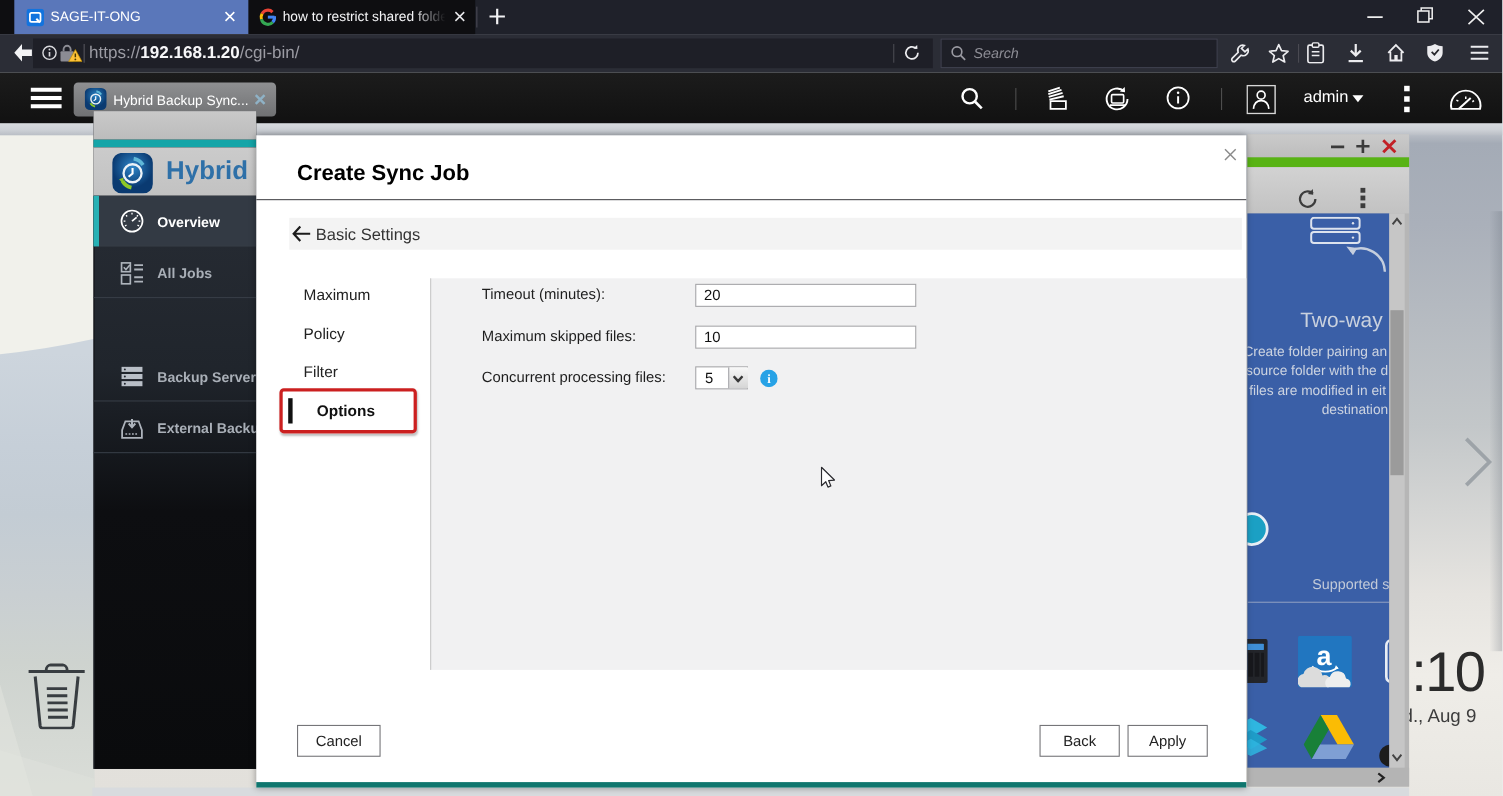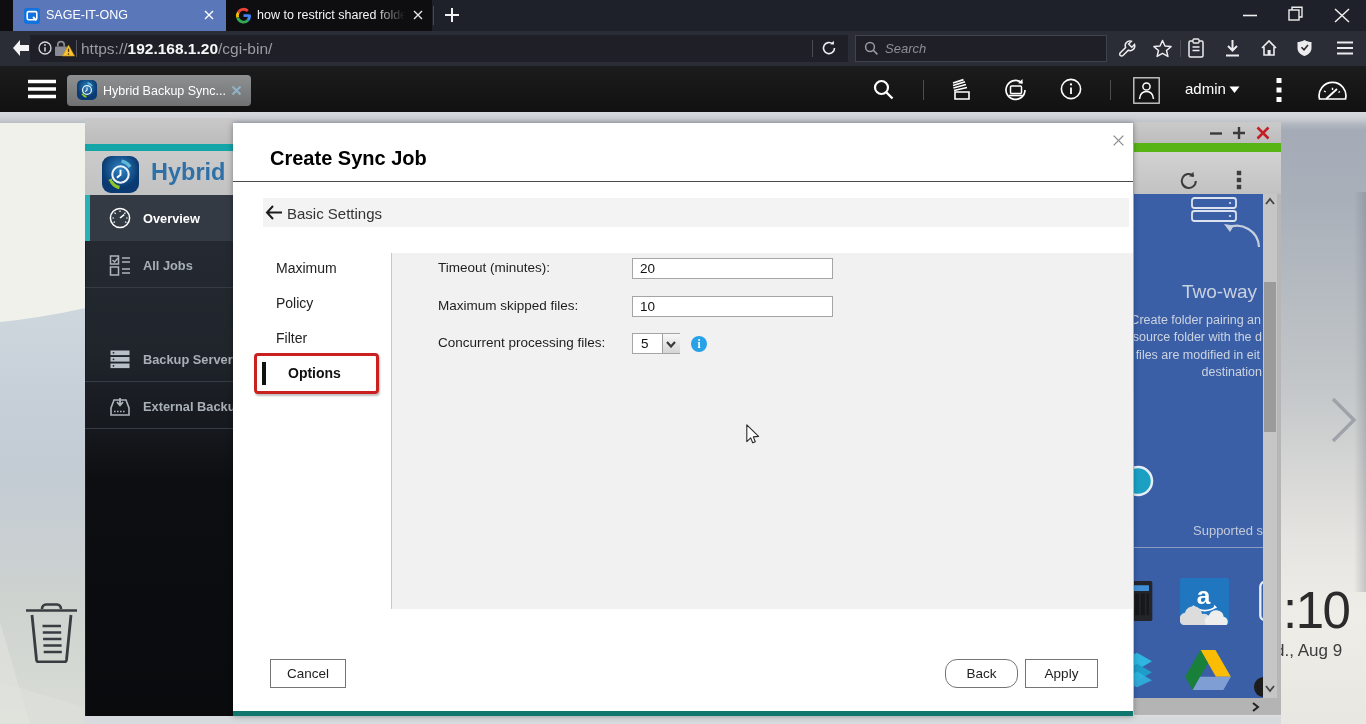--- a/index.html
+++ b/index.html
@@ -41,21 +41,21 @@
 
 
 #desktop { left:0; top:112px; width:1366px; height:612px; background:linear-gradient(180deg,#b9bfc7 0%,#c6c9cb 45%,#e4e2de 75%,#e2e0db 100%); }
 #topband { position:absolute; left:0; top:0; width:1366px; height:11px; background:linear-gradient(180deg,#d7dade 0%,#cdd1d6 55%,#b9bec5 100%); }
 #leftdesk { position:absolute; left:0; top:0; width:86px; height:612px; background:linear-gradient(180deg,#cdd5dd 34%,#c6cfd8 48%,#c3ccd4 58%,#c9cfd2 70%,#ced3cf 80%,#d5d9d4 92%,#daddd8 100%); }
 #rightdesk { position:absolute; left:1281px; top:0; width:85px; height:612px; background:linear-gradient(180deg,#d0d3d7 0%,#a4abb6 3%,#aab0ba 15%,#c3c7c9 45%,#e6e4e0 70%,#efede8 82%,#e9e7e2 100%); }
 #rightdesk .vig { position:absolute; right:0; top:80px; width:12px; height:400px; background:linear-gradient(90deg, rgba(100,108,120,0), rgba(100,108,120,0.30)); }
 #botband { position:absolute; left:84px; top:604px; width:1197px; height:8px; background:#d8dbde; }
 
 
-#lwin { left:85px; top:118px; width:148px; height:598px; background:#14171c; }
+#lwin { left:85px; top:101px; width:148px; height:598px; background:#14171c; }
 #lwin .tbar { position:absolute; left:0; top:0; width:148px; height:26px; background:linear-gradient(180deg,#c9c9c9,#bcbcbc); }
 #lwin .teal { position:absolute; left:0; top:26px; width:148px; height:7px; background:#14a5a8; }
 #lwin .hdr { position:absolute; left:0; top:33px; width:148px; height:44px; background:linear-gradient(180deg,#cbcbcb,#c2c2c2); }
 #lwin .hbstitle { position:absolute; left:66px; top:8px; font-size:23.5px; font-weight:bold; color:#2e70a8; }
 #menu { position:absolute; left:0; top:77px; width:148px; height:521px; border-left:1px solid #1a1d22; background:linear-gradient(180deg,#272c34 0%,#20252c 30%,#15181d 45%,#0d0e11 55%,#0a0b0d 100%); }
 .mitem { position:absolute; left:-1px; width:148px; height:46px; border-bottom:1px solid #363c45; }
 .mitem .txt { position:absolute; left:58px; top:16px; font-size:12.8px; font-weight:bold; color:#a9afb7; white-space:nowrap; }
 .mitem.act { background:#333a44; }
 .mitem.act .bar { position:absolute; left:0; top:0; width:5px; height:46px; background:#27b1b4; }
 .mitem.act .txt { color:#fff; }
@@ -474,21 +474,21 @@
           <text x="8" y="12.2" font-size="11.5" font-weight="bold" font-family="Liberation Serif" fill="#fff" text-anchor="middle">i</text>
         </svg>
     </div>
     <div class="navitem" style="top:137px;">Maximum</div>
     <div class="navitem" style="top:172px;">Policy</div>
     <div class="navitem" style="top:207px;">Filter</div>
     <div class="navitem" style="left:55px;top:242px;font-weight:bold;color:#111;">Options</div>
     <div id="optbox"></div>
     <div id="optbar"></div>
     <div class="btn" style="left:37px;width:76px;">Cancel</div>
-    <div class="btn" style="left:712px;width:73px;border-radius:12px;">Back</div>
+    <div class="btn" style="left:712px;width:73px;">Back</div>
     <div class="btn" style="left:792px;width:73px;">Apply</div>
   </div>
 
   <svg class="abs" style="left:746px;top:424px;width:14px;height:21px;" viewBox="0 0 14 21">
     <path d="M0.8 0.8 L0.8 17.6 L4.7 13.9 L6.7 18.8 L9.3 17.7 L7.3 12.9 L12.6 12.4 Z" fill="#fff" stroke="#2b2b30" stroke-width="1.1" stroke-linejoin="round"></path>
   </svg>
 
 </div>
 
 </body></html>

